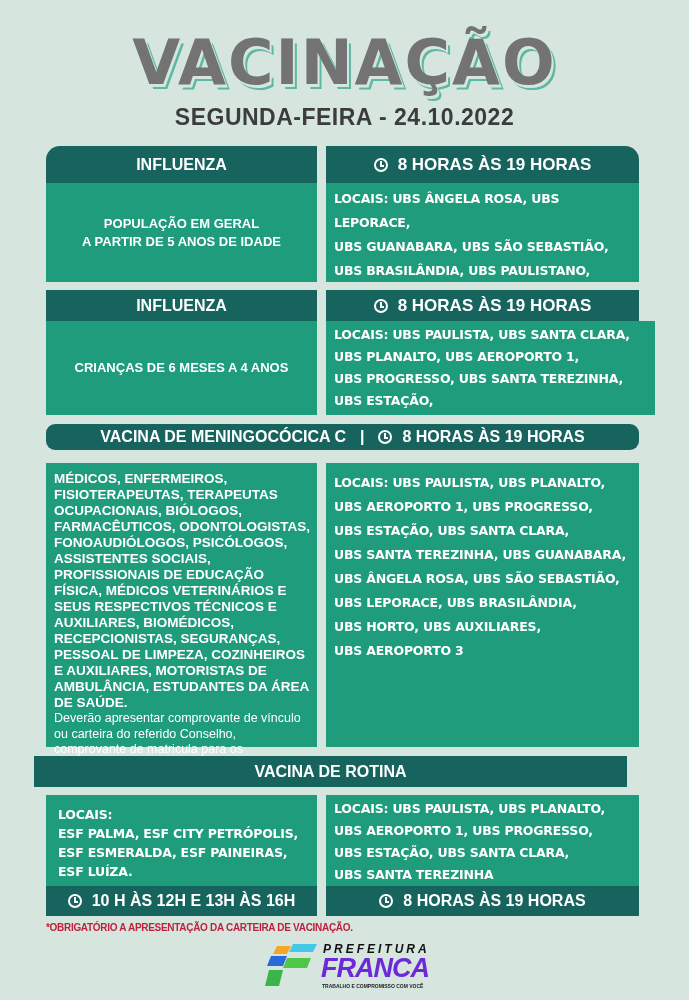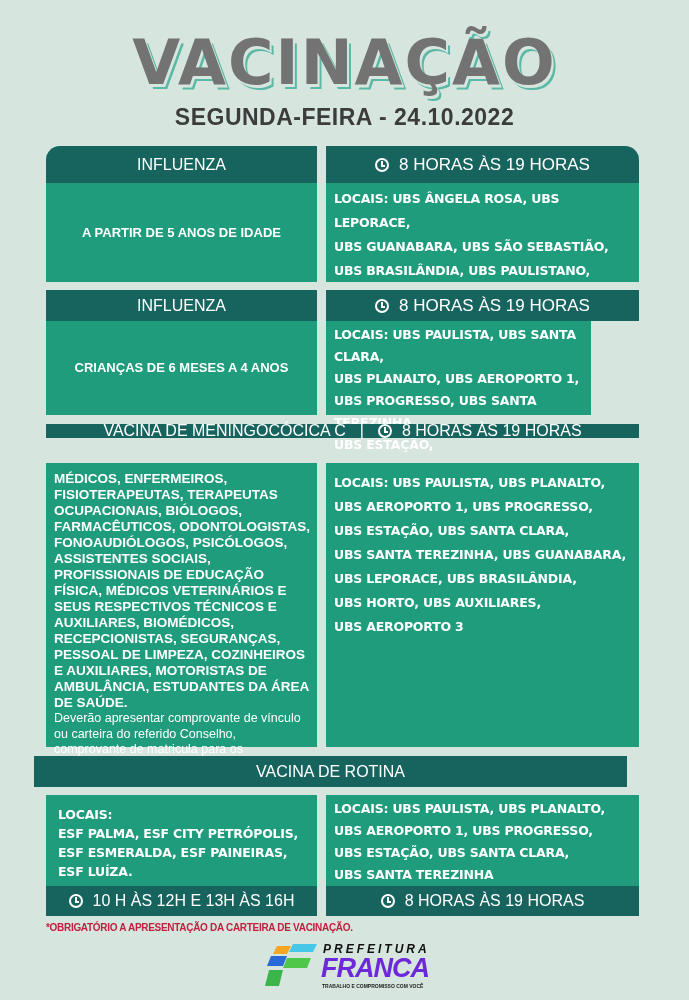--- a/index.html
+++ b/index.html
@@ -1,19 +1,19 @@
 <!DOCTYPE html>
 <html><head>
 <meta charset="utf-8">
 <style>
   html,body{margin:0;padding:0;}
   body{width:689px;height:1000px;background:#d6e6df;font-family:"Liberation Sans",sans-serif;position:relative;overflow:hidden;}
   .title{position:absolute;left:0;top:28px;width:689px;text-align:center;font-family:"DejaVu Sans",sans-serif;font-weight:900;font-size:62px;letter-spacing:2px;color:#737373;text-shadow:2px 3px 0 #d6e6df,4px 5px 0 #5ab8a4;line-height:70px;}
   .subtitle{position:absolute;left:0;top:104px;width:689px;text-align:center;font-weight:bold;font-size:23px;color:#3c3c3c;letter-spacing:0.5px;}
-  .hdr{background:#17645f;color:#fff;font-weight:normal;display:flex;align-items:center;justify-content:center;position:absolute;box-sizing:border-box;}
+  .hdr{background:#17645f;color:#fff;font-weight:bold;display:flex;align-items:center;justify-content:center;position:absolute;box-sizing:border-box;}
   .body{background:#1e9c7c;color:#fff;position:absolute;box-sizing:border-box;}
   .clock{display:inline-block;width:14px;height:14px;border:2px solid #fff;border-radius:50%;position:relative;margin-right:10px;box-sizing:border-box;}
   .clock::before{content:"";position:absolute;left:4px;top:1px;width:2px;height:5px;background:#fff;}
   .clock::after{content:"";position:absolute;left:4px;top:5px;width:4px;height:2px;background:#fff;}
   .loc{font-family:"DejaVu Sans",sans-serif;font-weight:bold;font-size:12.5px;line-height:24px;padding:8px 0 0 8px;letter-spacing:-0.2px;}
   .center-text{display:flex;align-items:center;justify-content:center;text-align:center;font-weight:bold;font-size:13px;line-height:18px;}
   .prof{font-weight:bold;font-size:13.5px;line-height:16px;padding:8px 6px 0 8px;}
   .prof .note{font-weight:normal;font-size:12.5px;line-height:15.5px;}
   .foot-note{position:absolute;left:46px;top:922px;font-size:10px;color:#c0203e;font-weight:bold;letter-spacing:-0.3px;}
   .logo{position:absolute;left:265px;top:940px;width:165px;height:52px;}
@@ -26,62 +26,64 @@
 
 <div class="hdr" style="left:46px;top:146px;width:271px;height:37px;border-top-left-radius:14px;font-size:16px;">
   <span>INFLUENZA</span>
 </div>
 <div class="hdr" style="left:326px;top:146px;width:313px;height:37px;border-top-right-radius:14px;font-size:17px;">
   <span class="clock"></span>
   <span>8  HORAS ÀS 19 HORAS</span>
 </div>
 <div class="body center-text" style="left:46px;top:183px;width:271px;height:99px;">
   <div>
+    <div>POPULAÇÃO EM GERAL</div>
     <div>A PARTIR DE 5 ANOS DE IDADE</div>
   </div>
 </div>
 <div class="body loc" style="left:326px;top:183px;width:313px;height:99px;padding-top:4px;">
   <div><span>LOCAIS:</span> <span>UBS ÂNGELA ROSA, UBS LEPORACE,</span></div>
   <div>UBS GUANABARA, UBS SÃO SEBASTIÃO,</div>
   <div>UBS BRASILÂNDIA, UBS PAULISTANO,</div>
   <div>UBS HORTO,  UBS AEROPORTO 3</div>
 </div>
 
 <div class="hdr" style="left:46px;top:290px;width:271px;height:31px;font-size:16px;">
   <span>INFLUENZA</span>
 </div>
 <div class="hdr" style="left:326px;top:290px;width:313px;height:31px;font-size:17px;">
   <span class="clock"></span>
   <span>8  HORAS ÀS 19 HORAS</span>
 </div>
 <div class="body center-text" style="left:46px;top:321px;width:271px;height:94px;">
   <span>CRIANÇAS DE 6 MESES A 4 ANOS</span>
 </div>
-<div class="body loc" style="left:326px;top:321px;width:265px;height:94px;padding-top:3px;line-height:22px;">
+<div class="body loc" style="left:326px;top:321px;width:329px;height:94px;padding-top:3px;line-height:22px;">
   <div><span>LOCAIS:</span> <span>UBS PAULISTA, UBS SANTA CLARA,</span></div>
   <div>UBS PLANALTO,  UBS AEROPORTO 1,</div>
   <div>UBS PROGRESSO, UBS SANTA TEREZINHA,</div>
   <div>UBS ESTAÇÃO,</div>
 </div>
 
-<div class="hdr" style="left:46px;top:424px;width:593px;height:14px;font-size:16px;">
+<div class="hdr" style="left:46px;top:424px;width:593px;height:26px;font-size:16px;border-radius:9px;">
   <span>VACINA DE MENINGOCÓCICA C</span>
   <span style="margin:0 14px;">|</span>
   <span class="clock"></span>
   <span>8 HORAS ÀS 19 HORAS</span>
 </div>
 <div class="body prof" style="left:46px;top:463px;width:271px;height:284px;">
   <div>MÉDICOS, ENFERMEIROS, FISIOTERAPEUTAS, TERAPEUTAS OCUPACIONAIS, BIÓLOGOS, FARMACÊUTICOS, ODONTOLOGISTAS, FONOAUDIÓLOGOS, PSICÓLOGOS, ASSISTENTES SOCIAIS, PROFISSIONAIS DE EDUCAÇÃO FÍSICA, MÉDICOS VETERINÁRIOS E SEUS RESPECTIVOS TÉCNICOS E AUXILIARES, BIOMÉDICOS, RECEPCIONISTAS, SEGURANÇAS, PESSOAL DE LIMPEZA, COZINHEIROS E AUXILIARES, MOTORISTAS DE AMBULÂNCIA, ESTUDANTES DA ÁREA DE SAÚDE.</div>
   <div class="note">Deverão apresentar comprovante de vínculo ou carteira do referido Conselho, comprovante de matricula para os estudantes.</div>
 </div>
 <div class="body loc" style="left:326px;top:463px;width:313px;height:284px;">
   <div><span>LOCAIS:</span> <span>UBS PAULISTA, UBS PLANALTO,</span></div>
   <div>UBS AEROPORTO 1, UBS PROGRESSO,</div>
   <div>UBS ESTAÇÃO, UBS SANTA CLARA,</div>
   <div>UBS SANTA TEREZINHA, UBS GUANABARA,</div>
+  <div>UBS ÂNGELA ROSA, UBS SÃO SEBASTIÃO,</div>
   <div>UBS LEPORACE, UBS BRASILÂNDIA,</div>
   <div>UBS HORTO, UBS AUXILIARES,</div>
   <div>UBS AEROPORTO 3</div>
 </div>
 
 <div class="hdr" style="left:34px;top:756px;width:593px;height:31px;font-size:16px;">
   <span>VACINA DE ROTINA</span>
 </div>
 <div class="body loc" style="left:46px;top:795px;width:271px;height:91px;line-height:19px;padding-top:10px;padding-left:12px;">
   <div>LOCAIS:</div>

